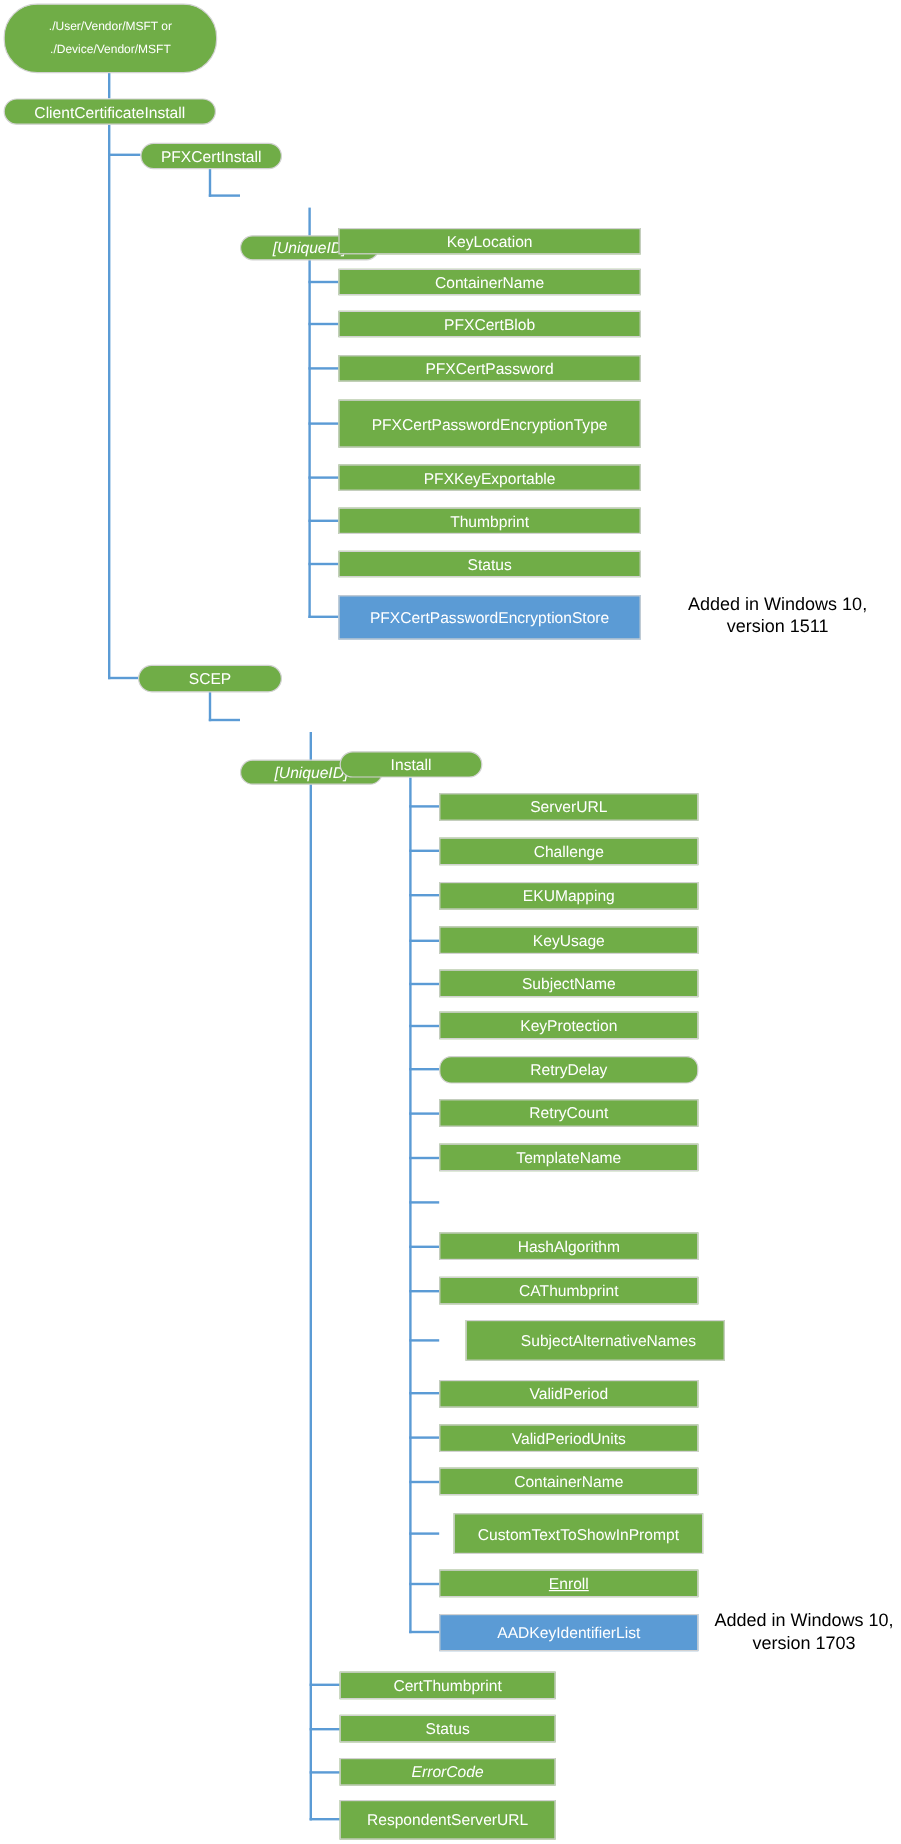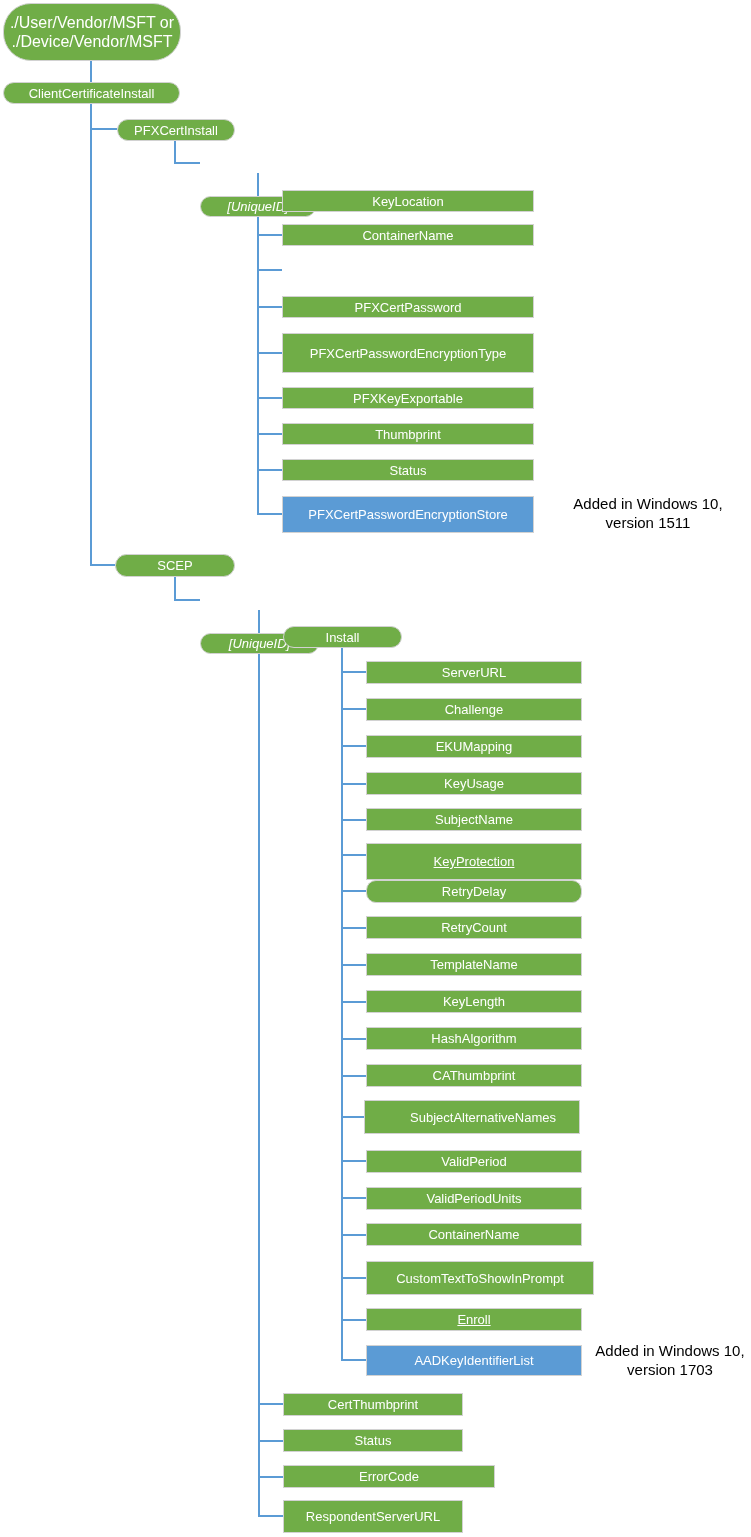--- a/index.html
+++ b/index.html
@@ -15,21 +15,21 @@
     position:relative;width:751px;height:1537px;background:#ffffff;overflow:hidden;
     font-family:"Liberation Sans", sans-serif;
   }
   .node{
     position:absolute;box-sizing:border-box;
     display:flex;align-items:center;justify-content:center;
     background:var(--green);border:1px solid var(--nodeborder);
     color:var(--nodetext);font-size:13px;white-space:nowrap;text-align:center;
   }
   .pill{border-radius:12px;}
-  .root{border-radius:28px;flex-direction:column;line-height:19px;font-size:16px;align-items:center;}
+  .root{border-radius:28px;flex-direction:column;line-height:19px;font-size:10px;align-items:center;}
   .root span{display:block;}
   .blue{background:var(--blue);}
   .it{font-style:italic;margin-top:44px;}
   .h,.v{position:absolute;background:var(--line);}
   .h{height:2px;}
   .v{width:2px;}
   .ann{
     position:absolute;text-align:center;color:var(--anntext);
     font-size:15px;line-height:19px;
   }
@@ -95,50 +95,50 @@
   </div>
   <div class="node pill" style="left:3px;top:82px;width:177px;height:22px;">ClientCertificateInstall</div>
   <div class="node pill" style="left:117px;top:119px;width:118px;height:22px;">PFXCertInstall</div>
   <div class="node pill it" style="left:200px;top:152px;width:116px;height:21px;">[UniqueID]</div>
   <div class="node pill" style="left:115px;top:554px;width:120px;height:23px;">SCEP</div>
   <div class="node pill it" style="left:200px;top:589px;width:119px;height:21px;">[UniqueID]</div>
   <div class="node pill" style="left:283px;top:626px;width:119px;height:22px;">Install</div>
 
   <div class="node" style="left:282px;top:190px;width:252px;height:22px;">KeyLocation</div>
   <div class="node" style="left:282px;top:224px;width:252px;height:22px;">ContainerName</div>
+  <div class="node" style="left:282px;top:259px;width:252px;height:22px;">PFXCertBlob</div>
   <div class="node" style="left:282px;top:296px;width:252px;height:22px;">PFXCertPassword</div>
   <div class="node" style="left:282px;top:333px;width:252px;height:40px;">PFXCertPasswordEncryptionType</div>
   <div class="node" style="left:282px;top:387px;width:252px;height:22px;">PFXKeyExportable</div>
   <div class="node" style="left:282px;top:423px;width:252px;height:22px;">Thumbprint</div>
   <div class="node" style="left:282px;top:459px;width:252px;height:22px;">Status</div>
   <div class="node" style="left:366px;top:661px;width:216px;height:23px;">ServerURL</div>
 
   <div class="node blue" style="left:282px;top:496px;width:252px;height:37px;">PFXCertPasswordEncryptionStore</div>
   <div class="node" style="left:366px;top:698px;width:216px;height:23px;">Challenge</div>
   <div class="node" style="left:366px;top:735px;width:216px;height:23px;">EKUMapping</div>
   <div class="node" style="left:366px;top:772px;width:216px;height:23px;">KeyUsage</div>
   <div class="node" style="left:366px;top:808px;width:216px;height:23px;">SubjectName</div>
-  <div class="node" style="left:366px;top:843px;width:216px;height:37px;text-decoration:underline;">KeyProtection</div>
+  <div class="node" style="left:366px;top:843px;width:216px;height:23px;">KeyProtection</div>
   <div class="node" style="left:366px;top:880px;width:216px;height:23px;border-radius:10px;">RetryDelay</div>
   <div class="node" style="left:366px;top:916px;width:216px;height:23px;">RetryCount</div>
   <div class="node" style="left:366px;top:953px;width:216px;height:23px;">TemplateName</div>
-  <div class="node" style="left:366px;top:990px;width:216px;height:23px;">KeyLength</div>
   <div class="node" style="left:366px;top:1027px;width:216px;height:23px;">HashAlgorithm</div>
   <div class="node" style="left:366px;top:1064px;width:216px;height:23px;">CAThumbprint</div>
-  <div class="node" style="left:364px;top:1100px;width:216px;height:34px;padding-left:22px;">SubjectAlternativeNames</div>
+  <div class="node" style="left:388px;top:1100px;width:216px;height:34px;padding-left:22px;">SubjectAlternativeNames</div>
   <div class="node" style="left:366px;top:1150px;width:216px;height:23px;">ValidPeriod</div>
   <div class="node" style="left:366px;top:1187px;width:216px;height:23px;">ValidPeriodUnits</div>
   <div class="node" style="left:366px;top:1223px;width:216px;height:23px;">ContainerName</div>
-  <div class="node" style="left:366px;top:1261px;width:228px;height:34px;">CustomTextToShowInPrompt</div>
+  <div class="node" style="left:378px;top:1261px;width:208px;height:34px;">CustomTextToShowInPrompt</div>
   <div class="node" style="left:366px;top:1308px;width:216px;height:23px;text-decoration:underline;">Enroll</div>
   <div class="node blue" style="left:366px;top:1345px;width:216px;height:31px;">AADKeyIdentifierList</div>
 
   <div class="node" style="left:283px;top:1393px;width:180px;height:23px;">CertThumbprint</div>
   <div class="node" style="left:283px;top:1429px;width:180px;height:23px;">Status</div>
-  <div class="node" style="left:283px;top:1465px;width:212px;height:23px;">ErrorCode</div>
+  <div class="node" style="left:283px;top:1465px;width:180px;height:23px;font-style:italic;">ErrorCode</div>
   <div class="node" style="left:283px;top:1500px;width:180px;height:33px;">RespondentServerURL</div>
 
   <div class="ann" style="left:545px;top:494px;width:206px;">
     <span>Added in Windows 10,</span>
     <span>version 1511</span>
   </div>
   <div class="ann" style="left:568px;top:1341px;width:204px;">
     <span>Added in Windows 10,</span>
     <span>version 1703</span>
   </div>

